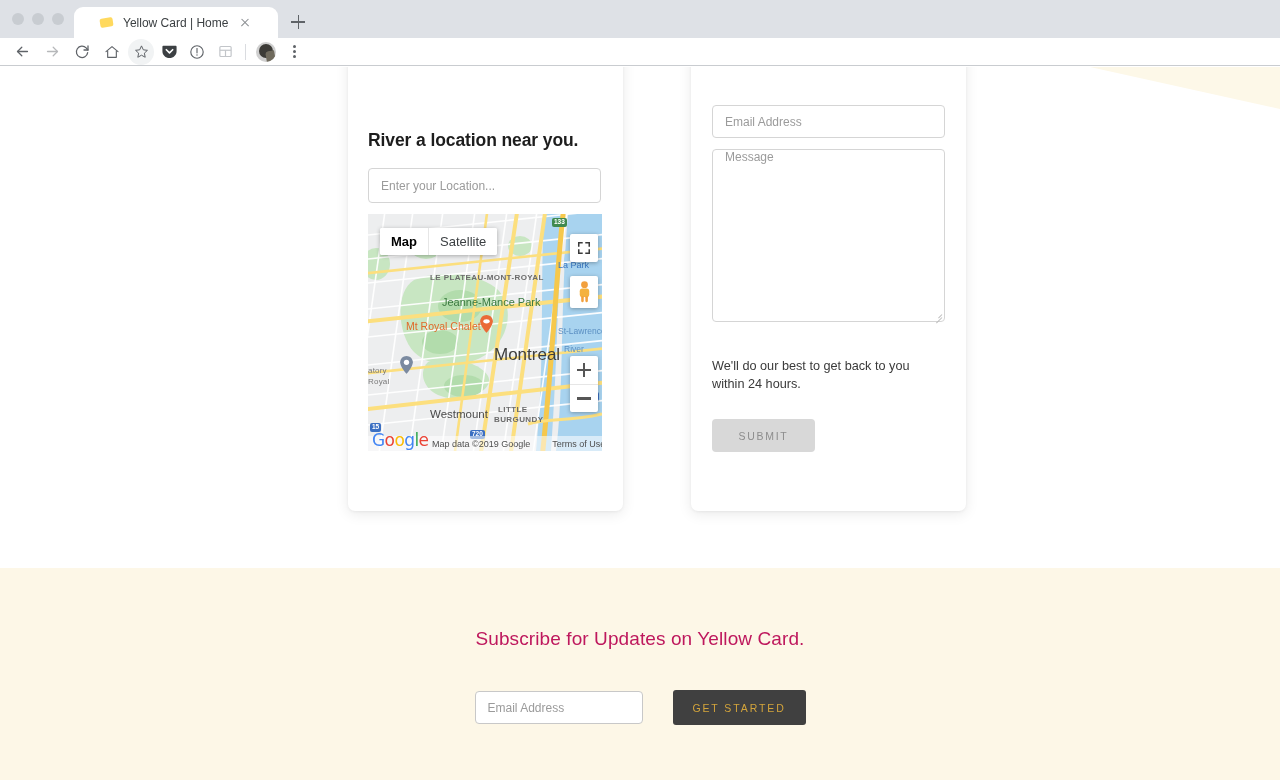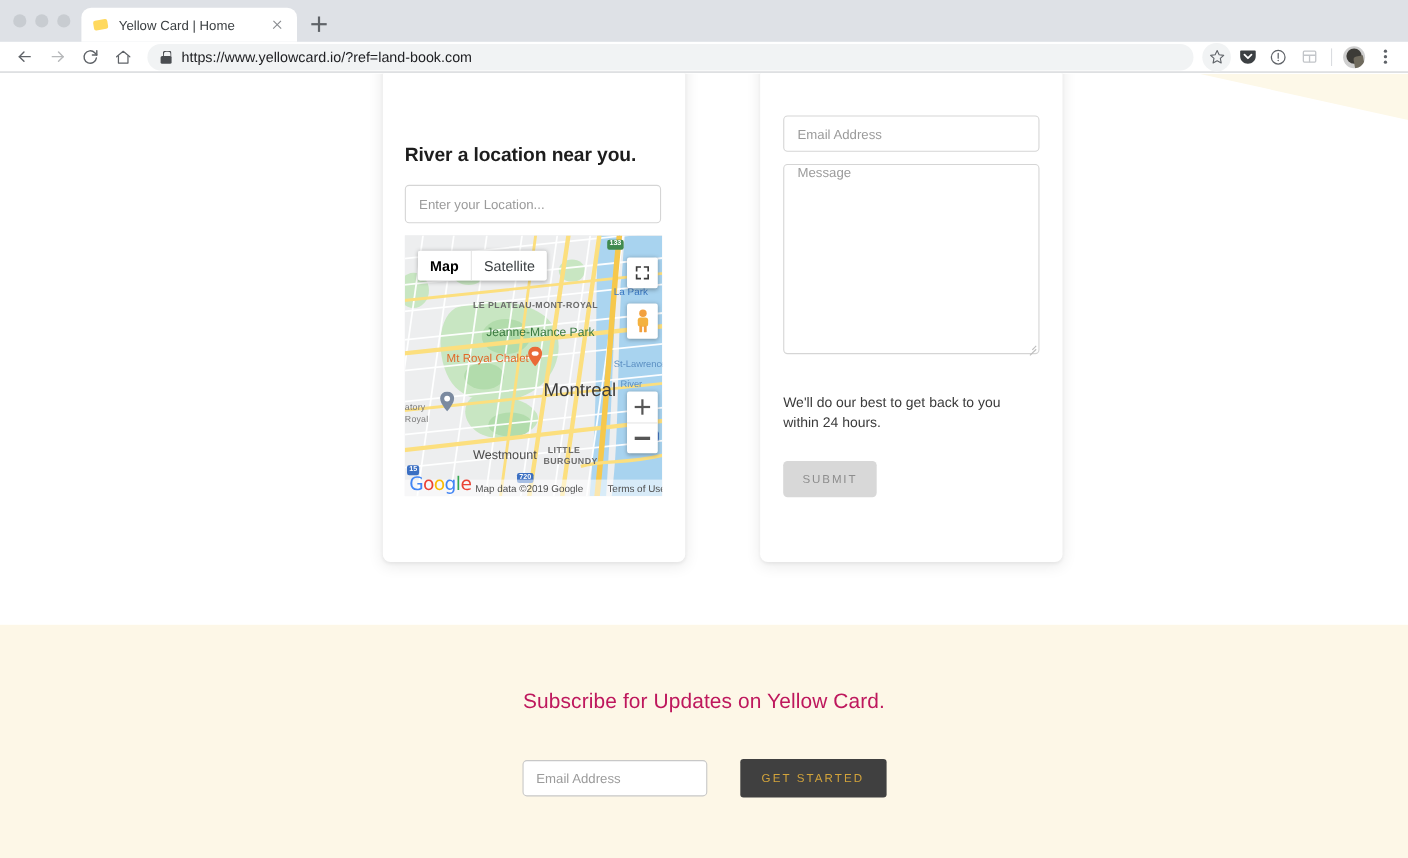--- a/index.html
+++ b/index.html
@@ -23,21 +23,21 @@
   }
   .traffic-lights { display: flex; gap: 8px; align-items: center; height: 38px; padding: 0 10px 0 4px; }
   .tl { width: 12px; height: 12px; border-radius: 50%; background: #c8ccd1; }
 
   .tab {
     height: 31px;
     background: #ffffff;
     border-radius: 9px 9px 0 0;
     display: flex;
     align-items: center;
-    padding: 0 10px;
+    padding: 0 25px;
     min-width: 196px;
     gap: 9px;
     position: relative;
   }
   .favicon {
     width: 15px; height: 15px;
     position: relative;
     flex: none;
   }
   .favicon i {
@@ -350,21 +350,21 @@
 
   .note {
     margin-top: 35px;
     font-size: 12.7px;
     color: #3a3a3a;
     line-height: 1.42;
     width: 215px;
   }
   .submit-btn {
     margin-top: 26px;
-    width: 85px; height: 33px;
+    width: 103px; height: 33px;
     background: #d8d8d8;
     border: none; border-radius: 4px;
     font-family: "Liberation Sans", sans-serif;
     font-size: 10.5px;
     letter-spacing: 1.7px;
     color: #8d8d8d;
     cursor: pointer;
   }
 
   
@@ -454,24 +454,20 @@
           <path d="M20.5 13a8.5 8.5 0 1 1-2.3-7.1L21 9"></path>
         </svg>
     </div>
     <div class="nav-btn">
       <svg width="16" height="16" viewBox="0 0 24 24" fill="none" stroke="currentColor" stroke-width="1.7" stroke-linecap="round" stroke-linejoin="round">
           <path d="M3 11.5 12 4l9 7.5"></path>
           <path d="M5.5 10.5V20h13v-9.5"></path>
         </svg>
     </div>
 
-    <div class="omnibox">
-      <span class="lock"></span>
-      <span class="url">https://www.yellowcard.io/?ref=land-book.com</span>
-    </div>
 
     <div class="tool-icons">
       <div class="tool-ic">
         <span class="star-wrap">
           <svg width="15" height="15" viewBox="0 0 24 24" fill="none" stroke="currentColor" stroke-width="1.6" stroke-linejoin="round">
               <polygon points="12 3 14.9 9.3 21.5 10.1 16.6 14.6 17.9 21.2 12 17.9 6.1 21.2 7.4 14.6 2.5 10.1 9.1 9.3"></polygon>
             </svg>
         </span>
       </div>
       <div class="tool-ic">

